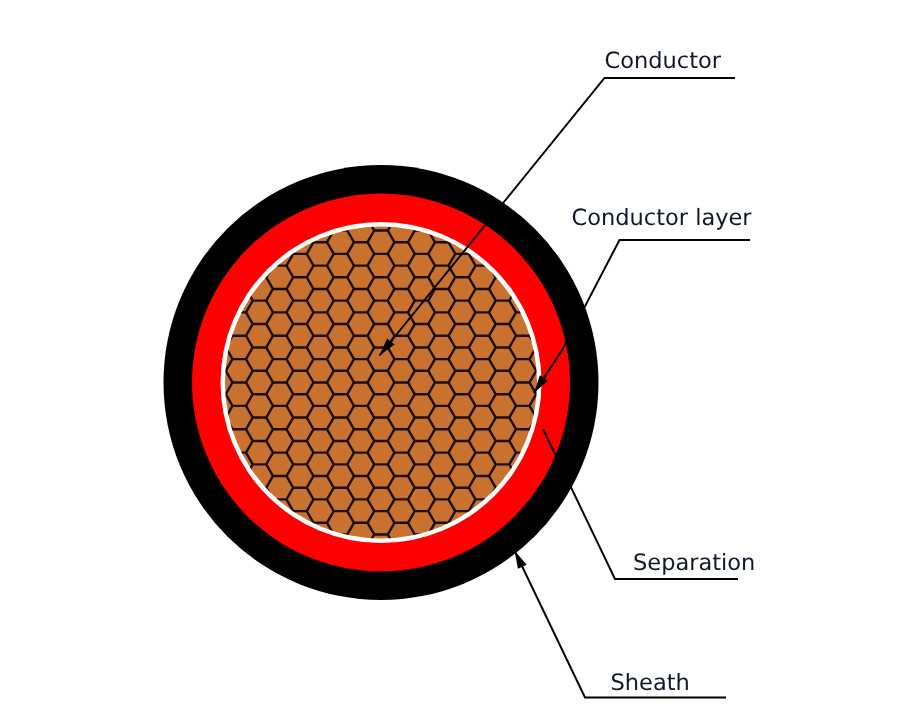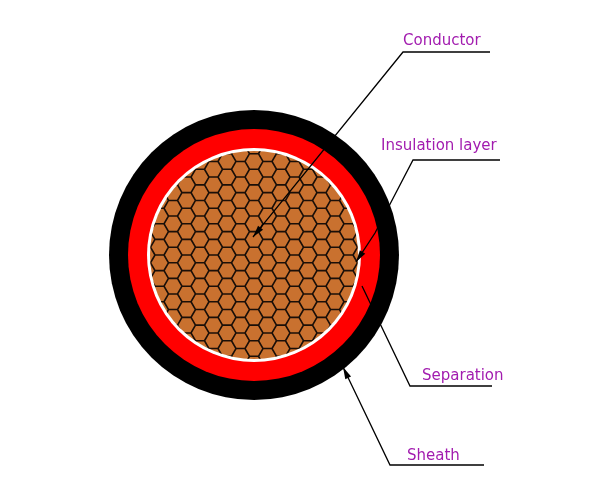--- a/index.html
+++ b/index.html
@@ -1,18 +1,18 @@
 <!DOCTYPE html>
 <html><head>
 <meta charset="utf-8">
 <style>
   html, body { margin: 0; padding: 0; background: #ffffff; }
   body { width: 600px; height: 480px; position: relative; overflow: hidden; font-family: "DejaVu Sans", sans-serif; }
   #diagram { position: absolute; left: 0; top: 0; width: 600px; height: 480px; }
-  .label { position: absolute; font-size: 15px; color: #a21caf; white-space: nowrap; line-height: 1; }
+  .label { position: absolute; font-size: 15px; color: #0f172a; white-space: nowrap; line-height: 1; }
 </style>
 </head>
 <body>
 
 <svg id="diagram" width="600" height="480" viewBox="0 0 600 480" xmlns="http://www.w3.org/2000/svg">
   <defs>
     <clipPath id="conductorClip">
       <circle id="clipCircle" cx="254" cy="255" r="104"></circle>
     </clipPath>
   </defs>
@@ -28,15 +28,15 @@
       <polygon points="253,237 263.04324189695706,229.69429728231384 258.07200510515224,225.66356474841805" fill="#000000"></polygon>
       <polyline points="356,262 375,233 413,160 500,160" fill="none" stroke="#000000" stroke-width="1.3"></polyline>
       <polygon points="356,262 365.25299070238566,253.71615046843775 359.89963947307524,250.20878242164818" fill="#000000"></polygon>
       <polyline points="362,286 410,386 492,386" fill="none" stroke="#000000" stroke-width="1.3"></polyline>
       <polyline points="343,367 390,465 484,465" fill="none" stroke="#000000" stroke-width="1.3"></polyline>
       <polygon points="343,367 345.3038501225742,379.20378116047294 351.0745162442936,376.4362167959749" fill="#000000"></polygon>
     </g>
 </svg>
 
 <div class="label" style="left:403px;top:33px;">Conductor</div>
-<div class="label" style="left:381px;top:138px;">Insulation layer</div>
+<div class="label" style="left:381px;top:138px;">Conductor layer</div>
 <div class="label" style="left:422px;top:368px;">Separation</div>
 <div class="label" style="left:407px;top:448px;">Sheath</div>
 
 </body></html>

